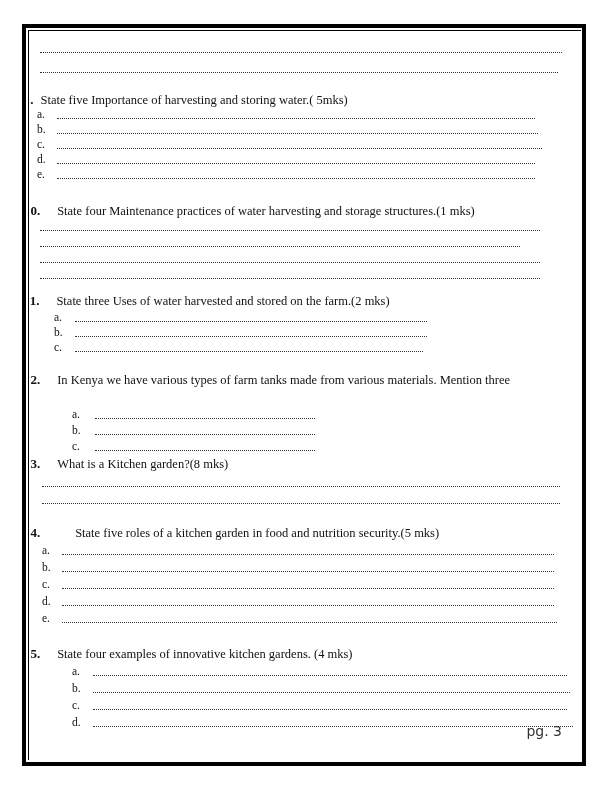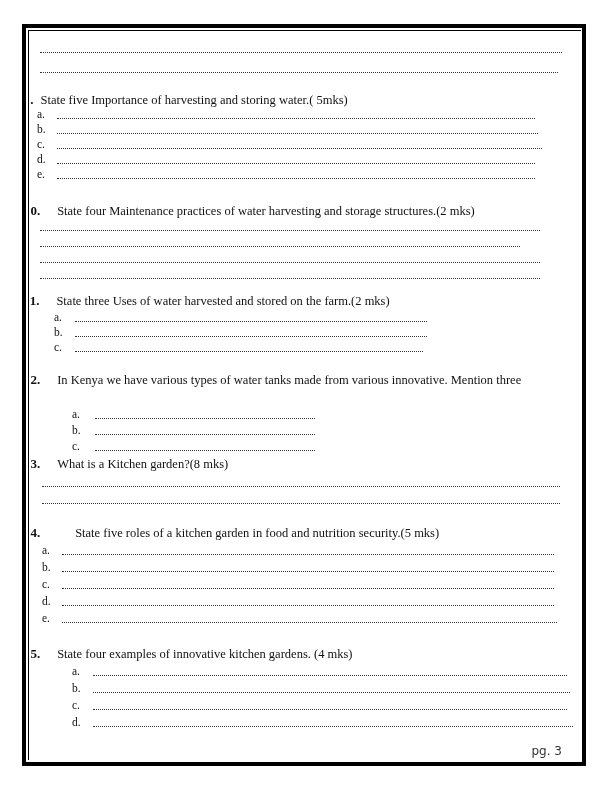--- a/index.html
+++ b/index.html
@@ -71,23 +71,23 @@
       font-size: 12.5px;
     }
     .clip {
       position: absolute;
       font-size: 11px;
       color: #222;
     }
     .page-num {
       position: absolute;
       right: 18px;
-      bottom: 2px;
+      bottom: 21px;
       font-family: "DejaVu Sans", sans-serif;
-      font-size: 12px;
+      font-size: 14px;
       color: #333;
     }
   </style>
 </head>
 <body>
 
 <div class="frame-outer"></div>
 <div class="frame-inner"></div>
 
 <div class="content">
@@ -121,21 +121,21 @@
     <span class="lbl">d.</span>
     <span class="dots" style="margin-left:3px; width:478px;"></span>
   </div>
   <div class="line" style="left:7px; top:138px;">
     <span class="lbl">e.</span>
     <span class="dots" style="margin-left:3px; width:478px;"></span>
   </div>
 
   <div class="line" style="left:-6px; top:174px;">
     <span class="qnum">10.</span>
-    <span class="qtext" style="margin-left:14px;">State four Maintenance practices of water harvesting and storage structures.(2 mks)</span>
+    <span class="qtext" style="margin-left:14px;">State four Maintenance practices of water harvesting and storage structures.(1 mks)</span>
   </div>
   <div class="line" style="left:0px; top:190px;">
     
     <span class="dots" style="margin-left:10px; width:500px;"></span>
   </div>
   <div class="line" style="left:0px; top:206px;">
     
     <span class="dots" style="margin-left:10px; width:480px;"></span>
   </div>
   <div class="line" style="left:0px; top:222px;">
@@ -159,21 +159,21 @@
     <span class="lbl">b.</span>
     <span class="dots" style="margin-left:4px; width:352px;"></span>
   </div>
   <div class="line" style="left:24px; top:311px;">
     <span class="lbl">c.</span>
     <span class="dots" style="margin-left:4px; width:348px;"></span>
   </div>
 
   <div class="line" style="left:-6px; top:343px;">
     <span class="qnum">12.</span>
-    <span class="qtext" style="margin-left:14px;">In Kenya we have various types of water tanks made from various innovative. Mention three</span>
+    <span class="qtext" style="margin-left:14px;">In Kenya we have various types of farm tanks made from various materials. Mention three</span>
   </div>
   <div class="line" style="left:42px; top:378px;">
     <span class="lbl">a.</span>
     <span class="dots" style="margin-left:6px; width:220px;"></span>
   </div>
   <div class="line" style="left:42px; top:394px;">
     <span class="lbl">b.</span>
     <span class="dots" style="margin-left:6px; width:220px;"></span>
   </div>
   <div class="line" style="left:42px; top:410px;">

